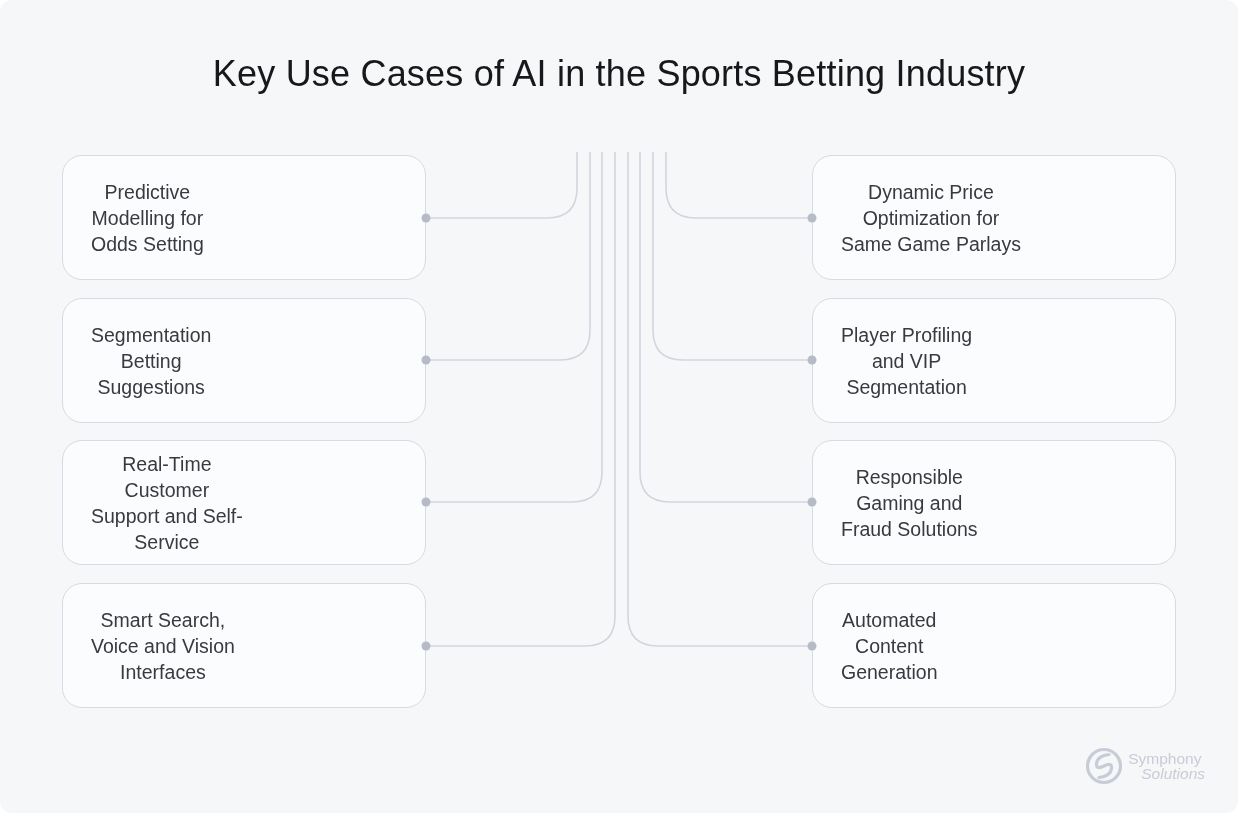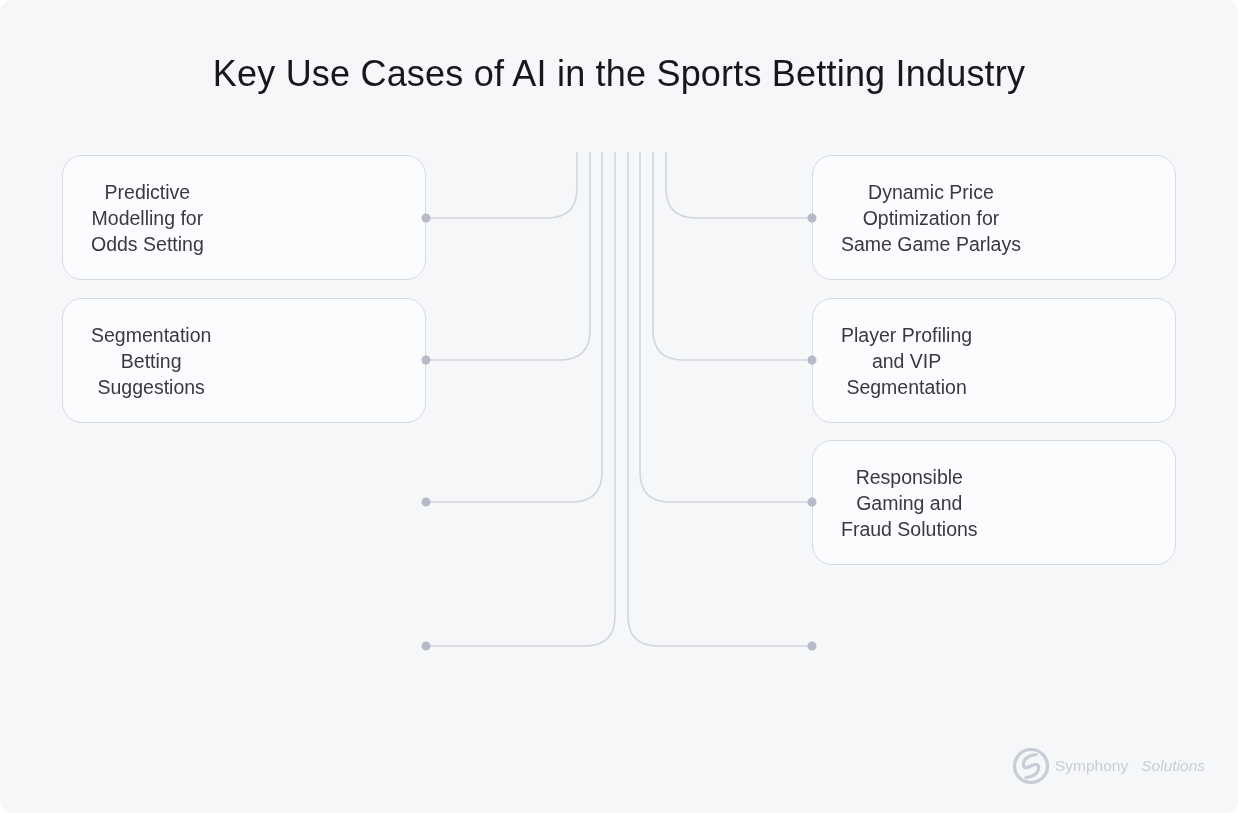--- a/index.html
+++ b/index.html
@@ -61,21 +61,21 @@
     position: absolute;
     right: 33px;
     top: 747px;
     display: flex;
     align-items: center;
     gap: 5px;
     color: #c9ccd7;
   }
   .logo-text {
     display: flex;
-    flex-direction: row;
+    flex-direction: column;
     font-size: 15.5px;
     line-height: 15.5px;
     font-weight: 500;
   }
   .logo-line2 { margin-left: 13px; font-style: italic; }
 </style>
 </head>
 <body>
 
 <div class="card">
@@ -85,35 +85,51 @@
   <div class="node col-left row-1">
     <span>Predictive
 Modelling for
 Odds Setting</span>
   </div>
   <div class="node col-left row-2">
     <span>Segmentation
 Betting
 Suggestions</span>
   </div>
+  <div class="node col-left row-3">
+    <span>Real-Time
+Customer
+Support and Self-
+Service</span>
+  </div>
+  <div class="node col-left row-4">
+    <span>Smart Search,
+Voice and Vision
+Interfaces</span>
+  </div>
 
   <div class="node col-right row-1">
     <span>Dynamic Price
 Optimization for
 Same Game Parlays</span>
   </div>
   <div class="node col-right row-2">
     <span>Player Profiling
 and VIP
 Segmentation</span>
   </div>
   <div class="node col-right row-3">
     <span>Responsible
 Gaming and
 Fraud Solutions</span>
+  </div>
+  <div class="node col-right row-4">
+    <span>Automated
+Content
+Generation</span>
   </div>
 
   <svg class="connectors" width="1238" height="813" viewBox="0 0 1238 813">
     <g fill="none" stroke="#d3d5de" stroke-width="1.6">
 
       <path d="M 577 152 V 188 Q 577 218 547 218 H 426"></path>
       <path d="M 590 152 V 330 Q 590 360 560 360 H 426"></path>
       <path d="M 602 152 V 472 Q 602 502 572 502 H 426"></path>
       <path d="M 615 152 V 616 Q 615 646 585 646 H 426"></path>
 

